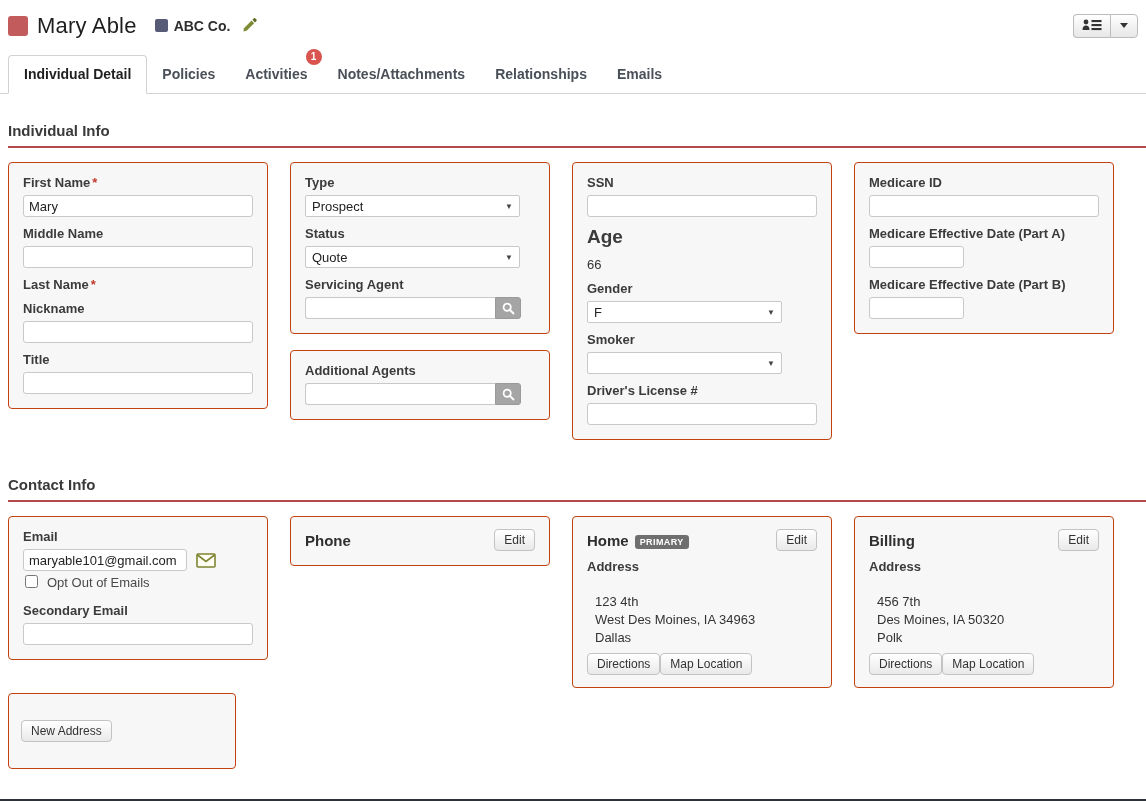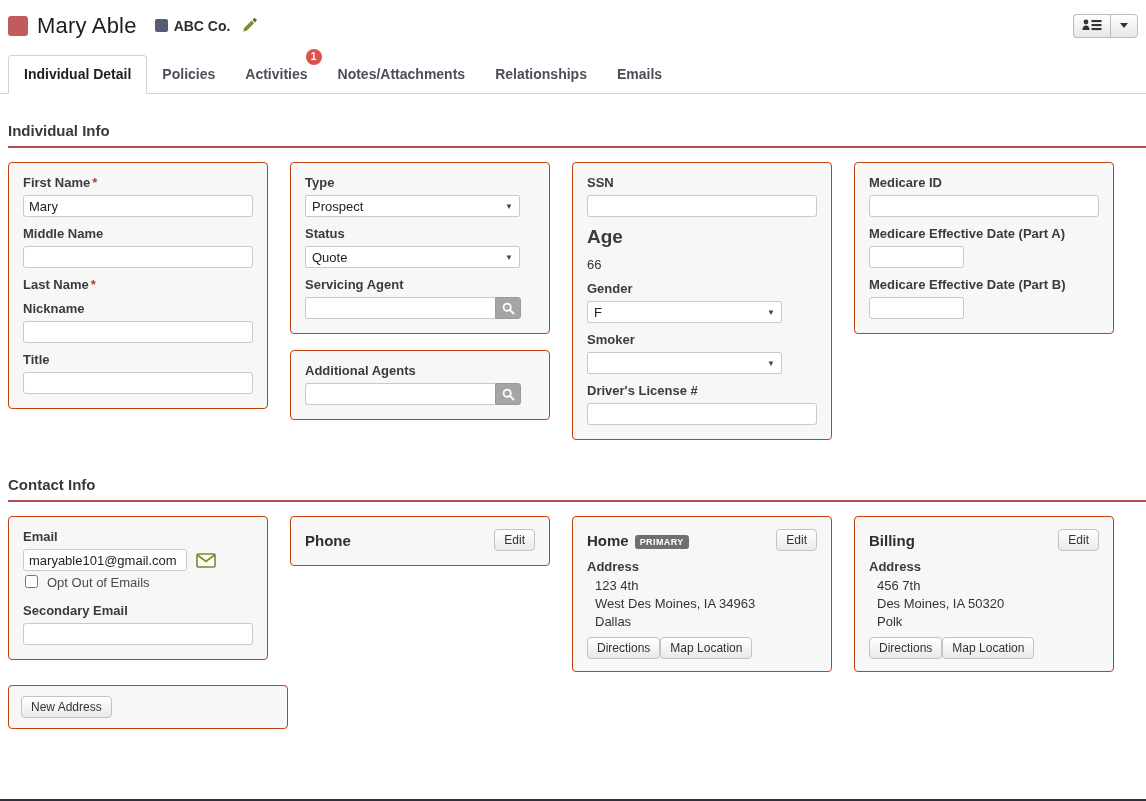--- a/index.html
+++ b/index.html
@@ -72,32 +72,32 @@
   .card-head { display:flex; align-items:center; margin-bottom:2px; }
   .card-title { font-size:15px; font-weight:700; color:#2f2f2f; }
   .badge-primary { background:#6f6f6f; color:#fff; font-size:9px; font-weight:700; letter-spacing:.4px;
     border-radius:3px; padding:2px 5px; margin-left:6px; margin-top:3px; }
   .btn {
     background:linear-gradient(#ffffff,#e9e9e9); border:1px solid #c3c3c3; border-radius:4px;
     font-family:"Liberation Sans",sans-serif; font-size:12px; color:#333; padding:3px 9px; cursor:pointer;
   }
   .edit-btn { margin-left:auto; }
   .addr-label { font-size:13px; font-weight:700; color:#3b3b3b; margin-top:8px; }
-  .addr-lines { padding-left:8px; margin-top:3px; }
+  .addr-lines { padding-left:8px; margin-top:19px; }
   .addr-lines div { font-size:13px; color:#333; line-height:18px; }
   .addr-actions { display:flex; gap:0; margin-top:6px; }
 
   .email-row { display:flex; align-items:center; }
   .email-row .inp { width:164px; }
   .mail-icon { margin-left:9px; display:inline-flex; cursor:pointer; }
   .chk-row { display:flex; align-items:flex-start; margin:4px 0 13px 0; cursor:pointer; }
   .chk-row input { width:13px; height:13px; margin:0 9px 0 2px; }
   .chk-row span { font-size:13px; color:#4a4a4a; }
 
-  .new-addr-card { width:280px; margin-top:13px; padding:10px 12px; }
+  .new-addr-card { width:228px; margin-top:5px; padding:26px 12px; }
 
   .bottom-edge { position:absolute; left:0; right:0; top:799px; height:2px; background:#2d3138; z-index:0; }
 </style>
 </head>
 <body>
 
 <div class="page-header">
   <div class="avatar-sq"></div>
   <div class="contact-name">Mary Able</div>
   <div class="company-chip">

